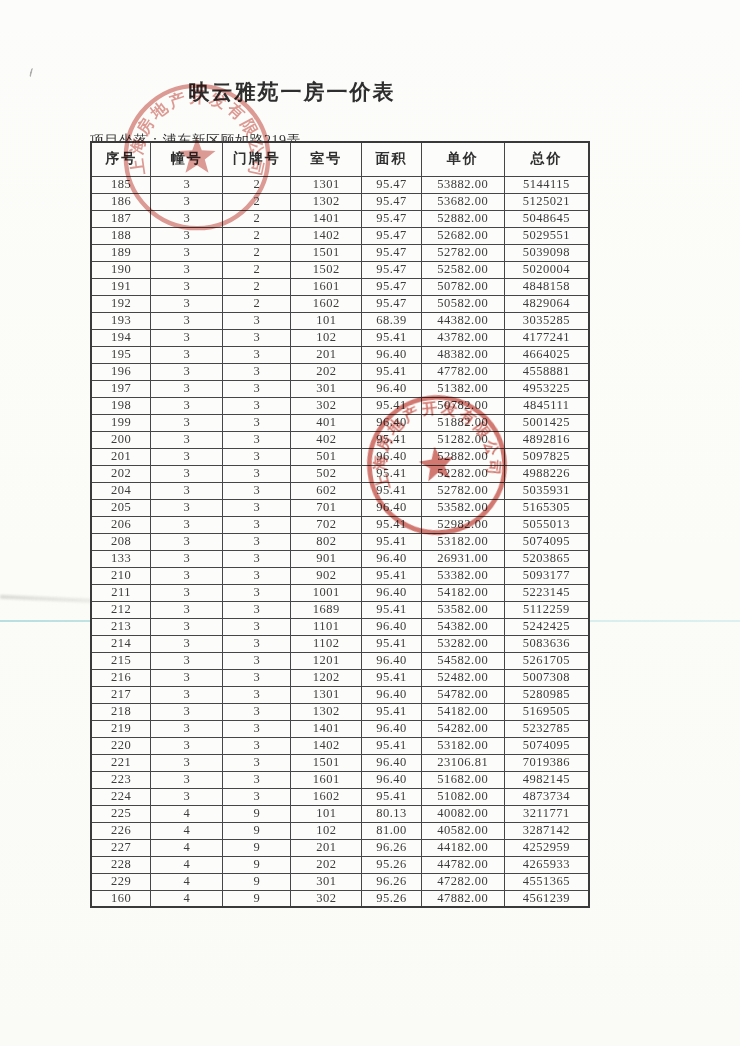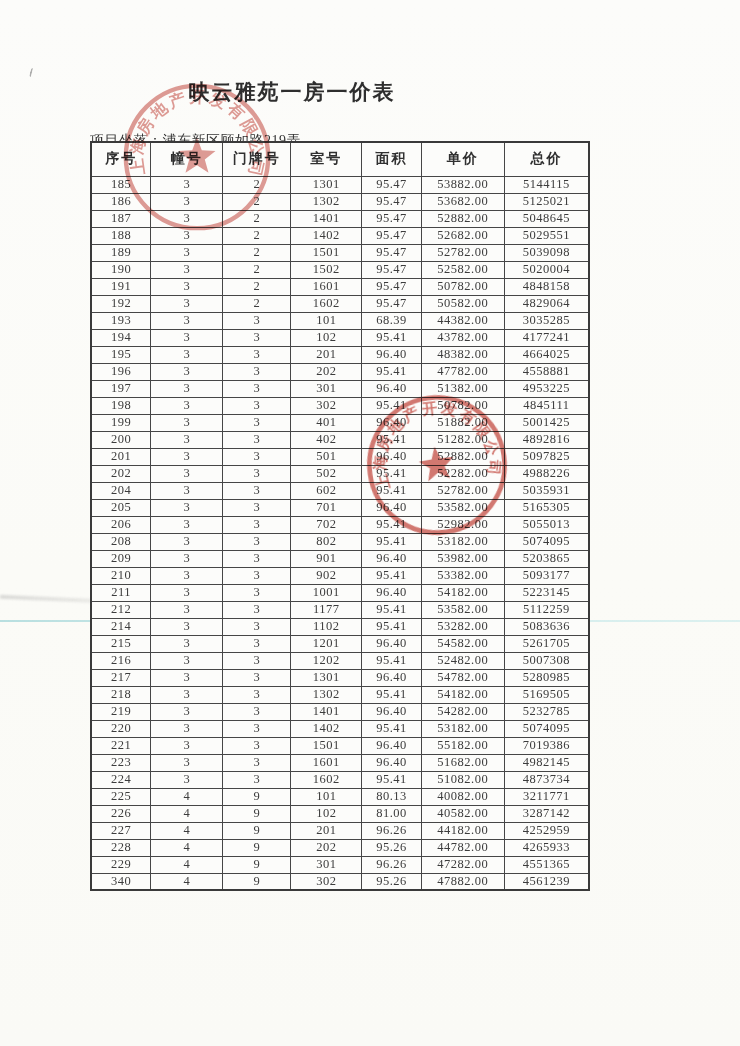--- a/index.html
+++ b/index.html
@@ -322,26 +322,26 @@
           <tr>
             <td>208</td>
             <td>3</td>
             <td>3</td>
             <td>802</td>
             <td>95.41</td>
             <td>53182.00</td>
             <td>5074095</td>
           </tr>
           <tr>
-            <td>209</td>
+            <td>133</td>
             <td>3</td>
             <td>3</td>
             <td>901</td>
             <td>96.40</td>
-            <td>53982.00</td>
+            <td>26931.00</td>
             <td>5203865</td>
           </tr>
           <tr>
             <td>210</td>
             <td>3</td>
             <td>3</td>
             <td>902</td>
             <td>95.41</td>
             <td>53382.00</td>
             <td>5093177</td>
@@ -352,26 +352,35 @@
             <td>3</td>
             <td>1001</td>
             <td>96.40</td>
             <td>54182.00</td>
             <td>5223145</td>
           </tr>
           <tr>
             <td>212</td>
             <td>3</td>
             <td>3</td>
-            <td>1177</td>
+            <td>1689</td>
             <td>95.41</td>
             <td>53582.00</td>
             <td>5112259</td>
           </tr>
           <tr>
+            <td>213</td>
+            <td>3</td>
+            <td>3</td>
+            <td>1101</td>
+            <td>96.40</td>
+            <td>54382.00</td>
+            <td>5242425</td>
+          </tr>
+          <tr>
             <td>214</td>
             <td>3</td>
             <td>3</td>
             <td>1102</td>
             <td>95.41</td>
             <td>53282.00</td>
             <td>5083636</td>
           </tr>
           <tr>
             <td>215</td>
@@ -426,21 +435,21 @@
             <td>95.41</td>
             <td>53182.00</td>
             <td>5074095</td>
           </tr>
           <tr>
             <td>221</td>
             <td>3</td>
             <td>3</td>
             <td>1501</td>
             <td>96.40</td>
-            <td>55182.00</td>
+            <td>23106.81</td>
             <td>7019386</td>
           </tr>
           <tr>
             <td>223</td>
             <td>3</td>
             <td>3</td>
             <td>1601</td>
             <td>96.40</td>
             <td>51682.00</td>
             <td>4982145</td>
@@ -493,21 +502,21 @@
           <tr>
             <td>229</td>
             <td>4</td>
             <td>9</td>
             <td>301</td>
             <td>96.26</td>
             <td>47282.00</td>
             <td>4551365</td>
           </tr>
           <tr>
-            <td>340</td>
+            <td>160</td>
             <td>4</td>
             <td>9</td>
             <td>302</td>
             <td>95.26</td>
             <td>47882.00</td>
             <td>4561239</td>
           </tr>
         </tbody>
     </table>
   </div>

